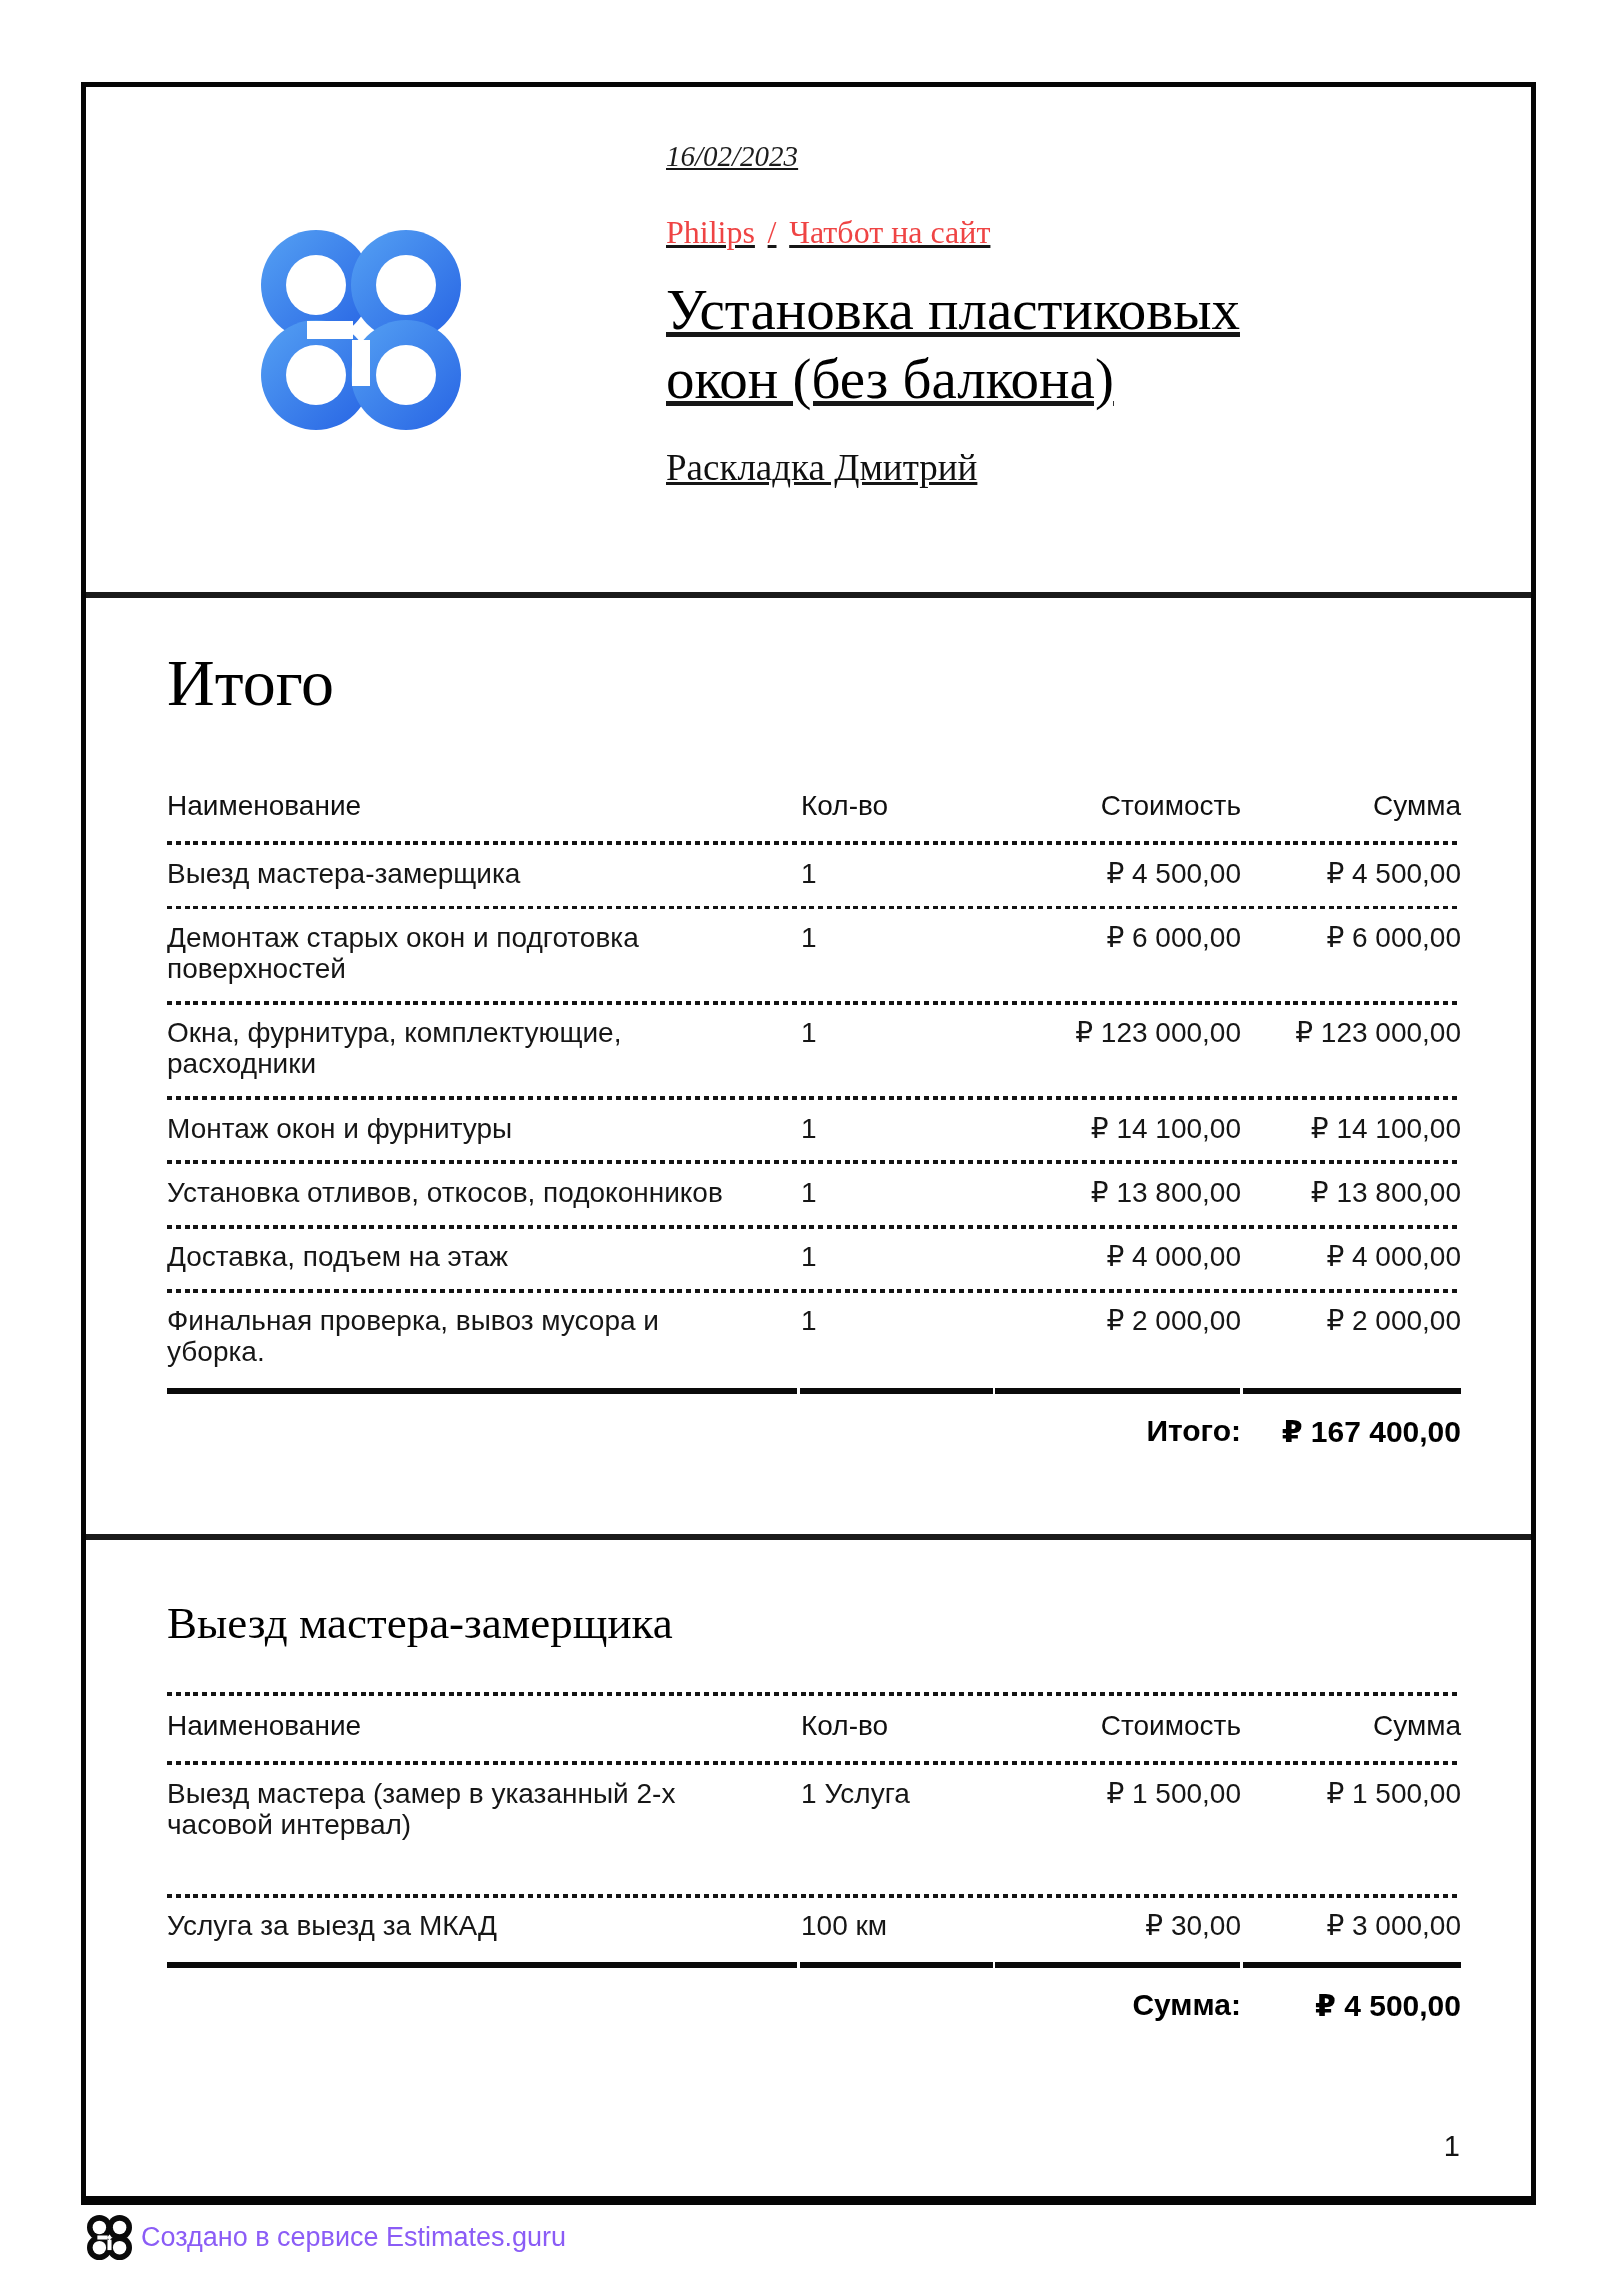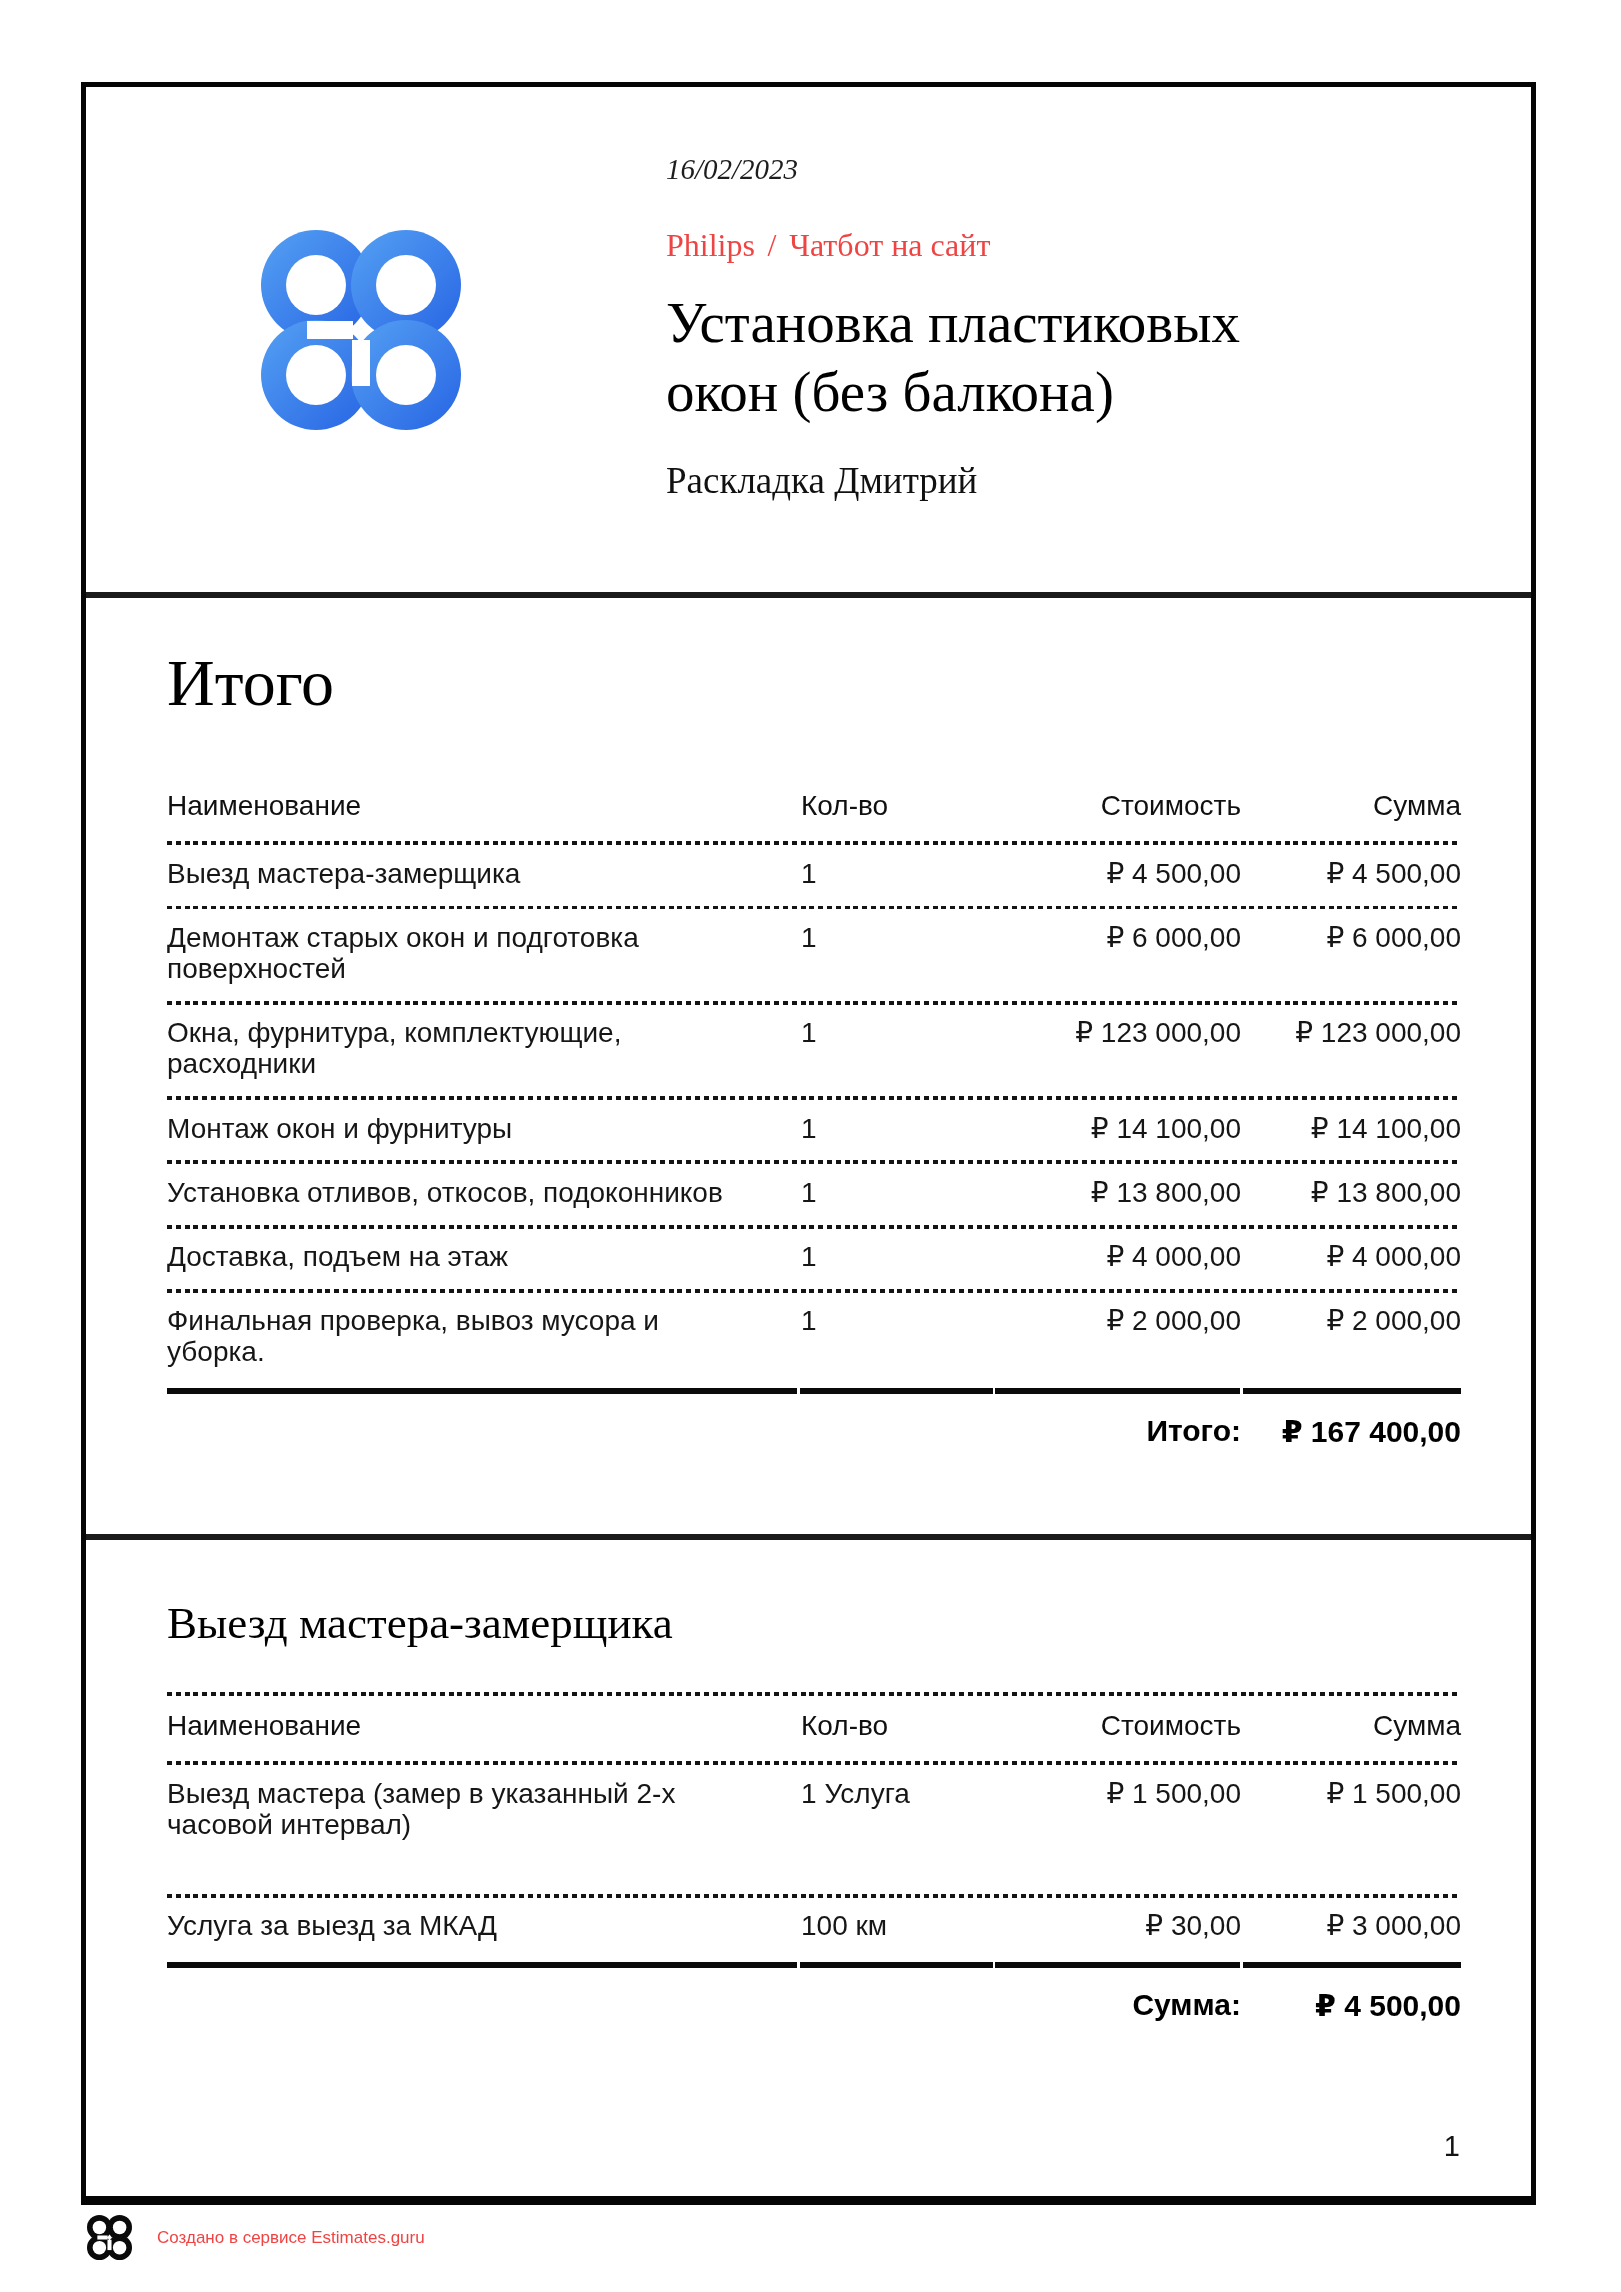--- a/index.html
+++ b/index.html
@@ -17,21 +17,21 @@
     border:5.9px solid #050505; border-bottom-width:9.8px; background:#fff;
   }
   .section { position:relative; padding:0 70px 0 81px; }
   .sec-header { height:511px; border-bottom:6.9px solid #1b1b1b; padding:0; }
   .sec-summary { height:942px; border-bottom:6.9px solid #1b1b1b; }
   .sec-detail { height:641px; }
 
   
   .logo-wrap { position:absolute; left:175px; top:143px; width:200px; height:200px; }
   .logo-wrap svg { width:100%; height:100%; display:block; }
-  .head-col { position:absolute; left:580px; top:66px; width:814px; }
+  .head-col { position:absolute; left:580px; top:53px; width:814px;text-decoration:underline; }
   .doc-date { font-size:29px; font-style:italic; color:#1d1d1d; }
   .breadcrumb { margin-top:41px; font-size:32px; color:#ef4444; }
   .breadcrumb .sep { margin:0 12.7px; }
   .doc-title { margin-top:23.5px; font-size:57px; line-height:69px; color:#000; white-space:pre-line; }
   .doc-author { margin-top:33px; font-size:37px; color:#111; }
 
   
   .h-summary { margin:0; padding-top:47px; font-size:66px; font-weight:400; color:#000; }
   .h-detail  { margin:0; padding-top:57px; font-size:45px; font-weight:400; color:#000; }
 
@@ -62,21 +62,21 @@
   .total-row .t-label { flex:0 0 83%; text-align:right; }
   .total-row .t-value { flex:0 0 17%; text-align:right; }
 
   
   .page-number { position:absolute; right:71px; bottom:17.6px; font-size:29px; color:#141414; }
 
   
   .made-with { position:absolute; left:87px; top:2215px; display:flex; align-items:center; }
   .made-with .mini-logo { width:45px; height:45px; }
   .made-with .mini-logo svg { width:100%; height:100%; display:block; }
-  .made-with .txt { margin-left:25px; font-size:17px; color:#ef4444; }
+  .made-with .txt { margin-left:9px; font-size:27px; color:#8b5cf6; }
 </style>
 </head>
 <body>
 
 <div class="sheet">
 
   <div class="section sec-header">
     <div class="logo-wrap">
       <svg viewBox="0 0 200 200" aria-hidden="true">
         <defs>

